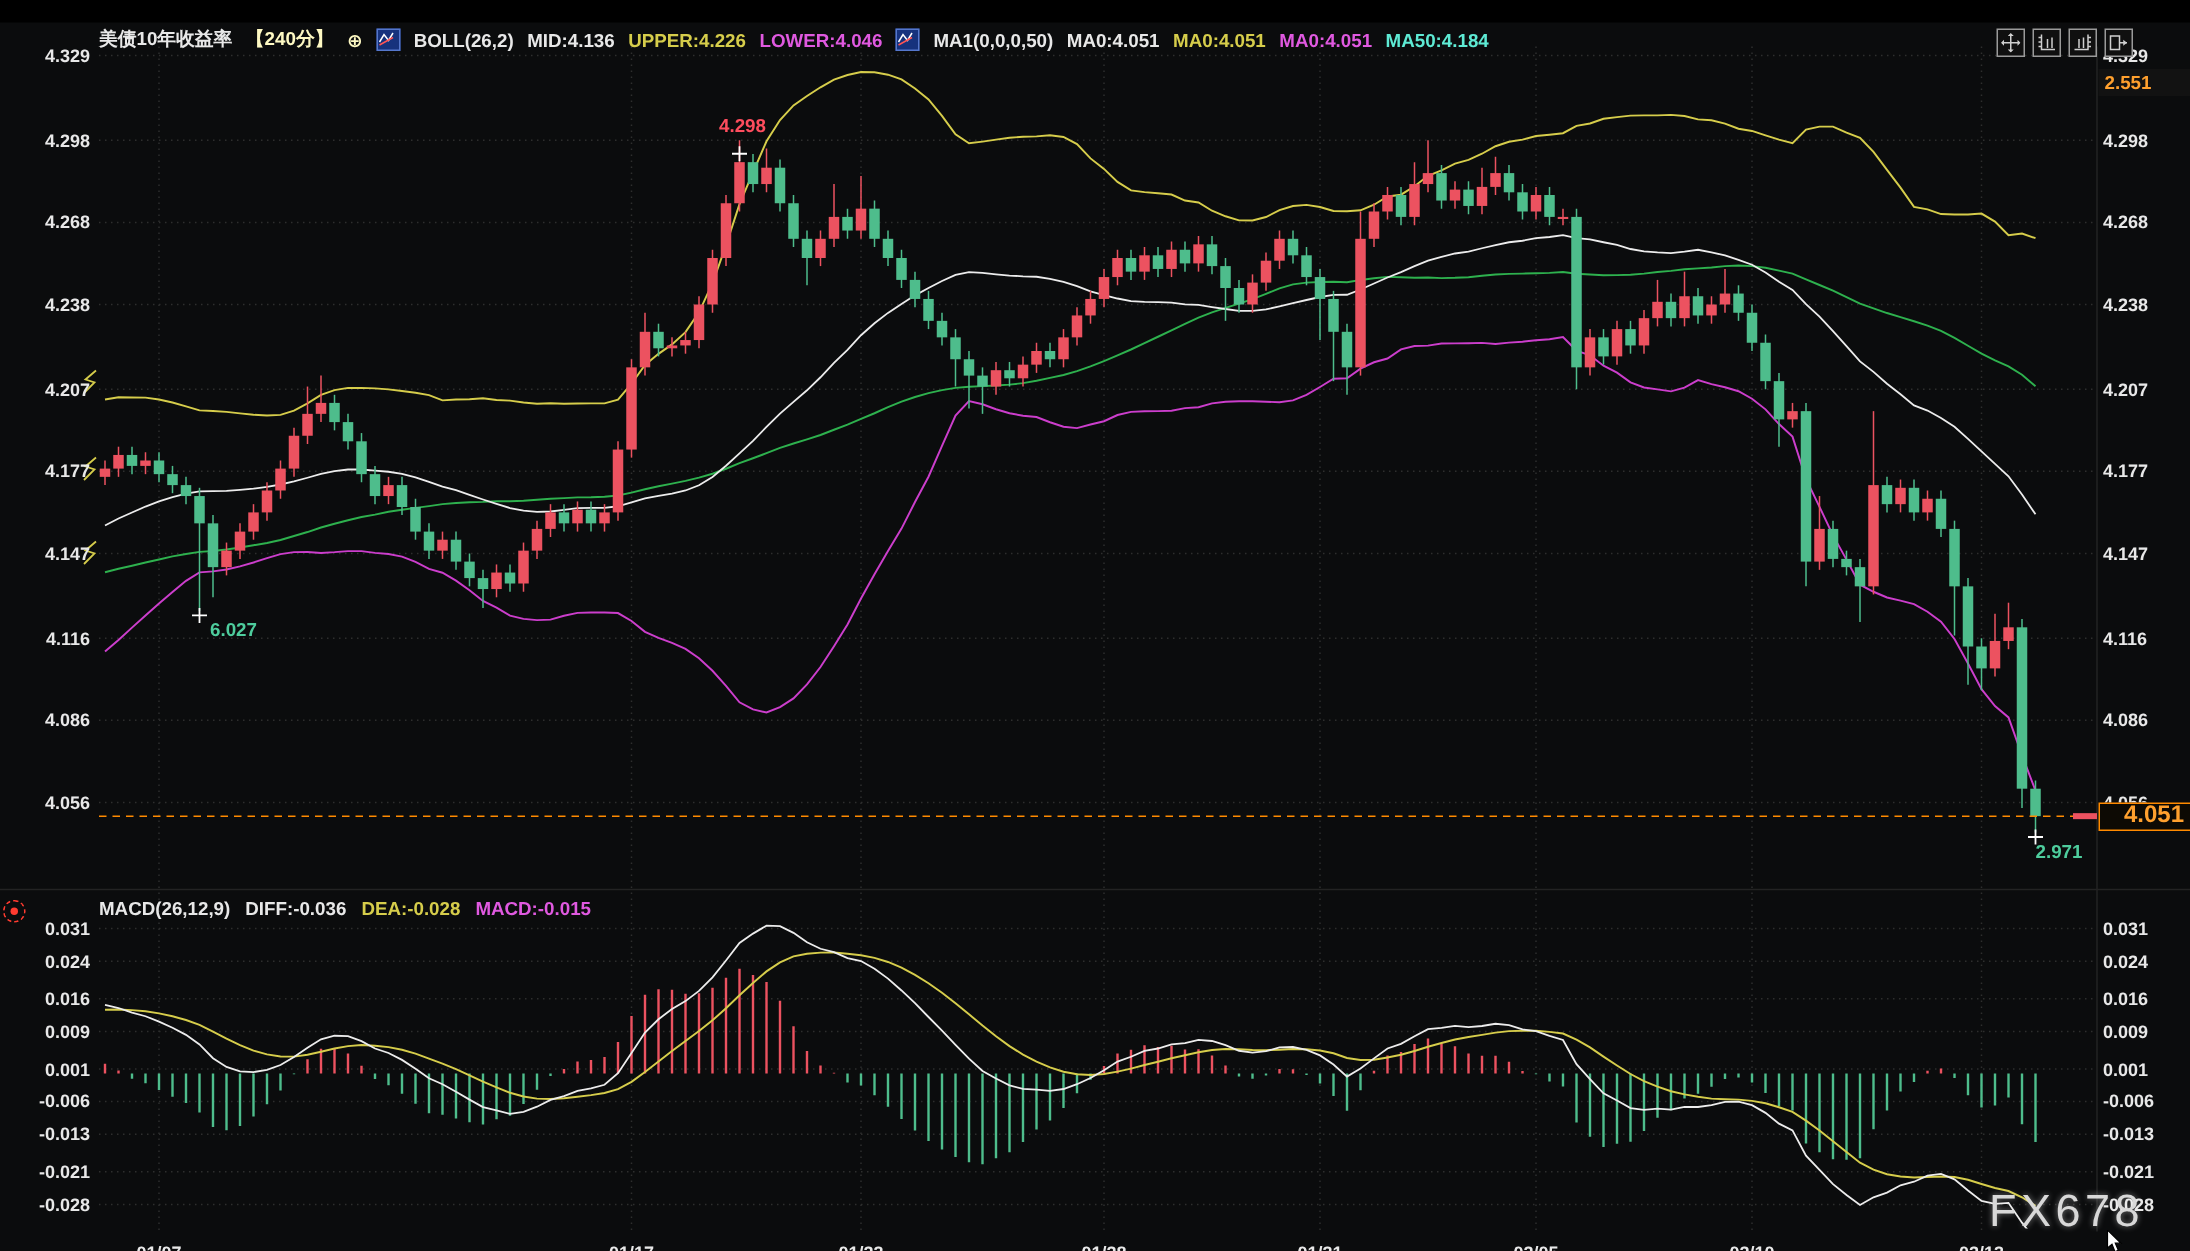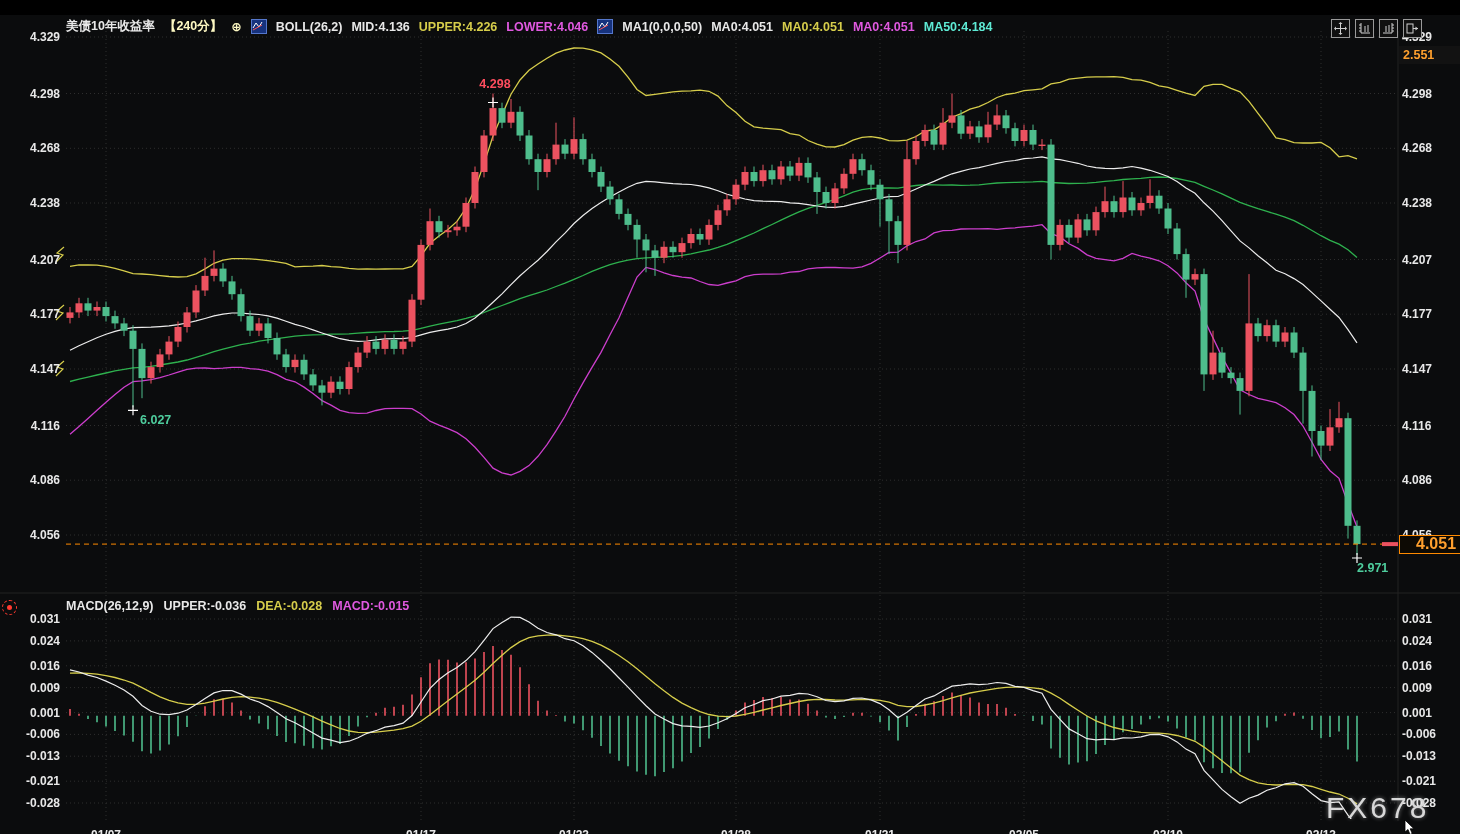--- a/index.html
+++ b/index.html
@@ -645,21 +645,21 @@
   </div>
 
   <div id="price-marker-top" style="top: 31.2px;">2.551</div>
   <div id="price-marker-last" style="top: 520.1px;">4.051</div>
 
   <div id="record-icon">
       <i></i>
     </div>
   <div id="macd-header">
     <span class="t-white">MACD(26,12,9)</span>
-    <span class="t-white">UPPER:-0.036</span>
+    <span class="t-white">DIFF:-0.036</span>
     <span class="t-yellow">DEA:-0.028</span>
     <span class="t-magenta">MACD:-0.015</span>
   </div>
 
 
   <div id="watermark">FX678</div>
 
   <svg id="mouse-cursor" width="14" height="16">
     <polygon points="1,0 1,12 4,9.5 6,14.5 8.2,13.5 6.2,8.8 10,8.8" fill="#fff" stroke="#000" stroke-width="0.8"></polygon>
   </svg>

